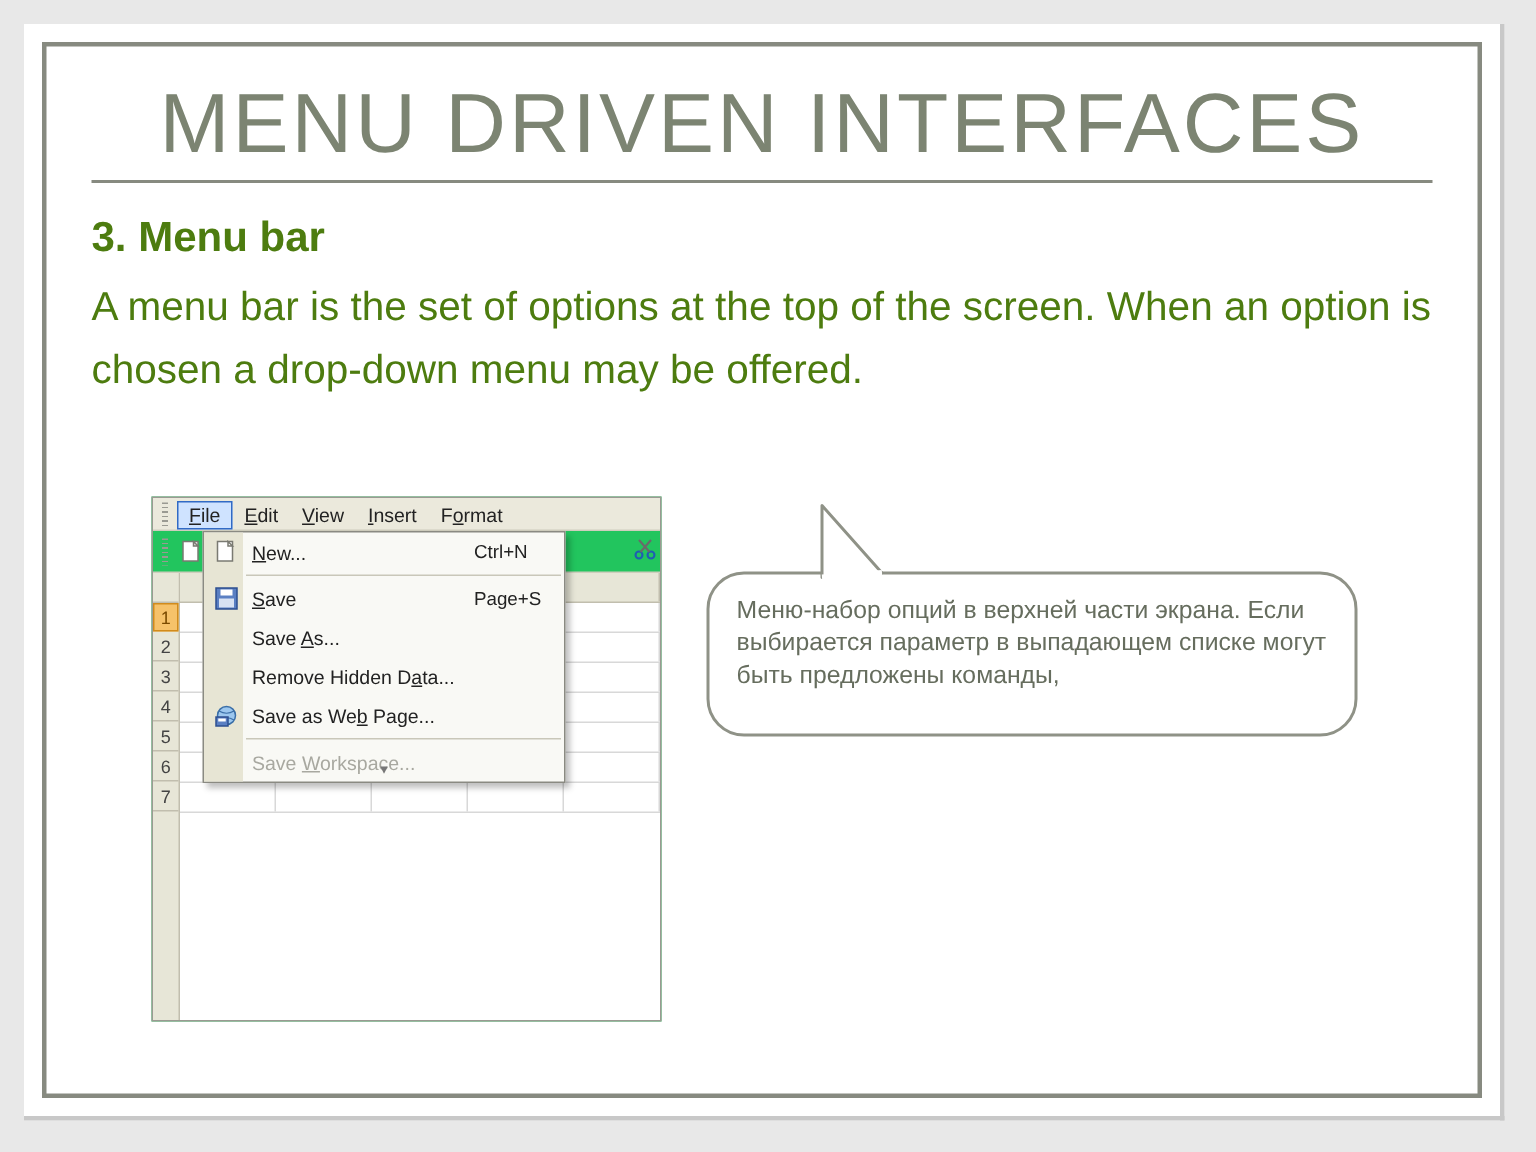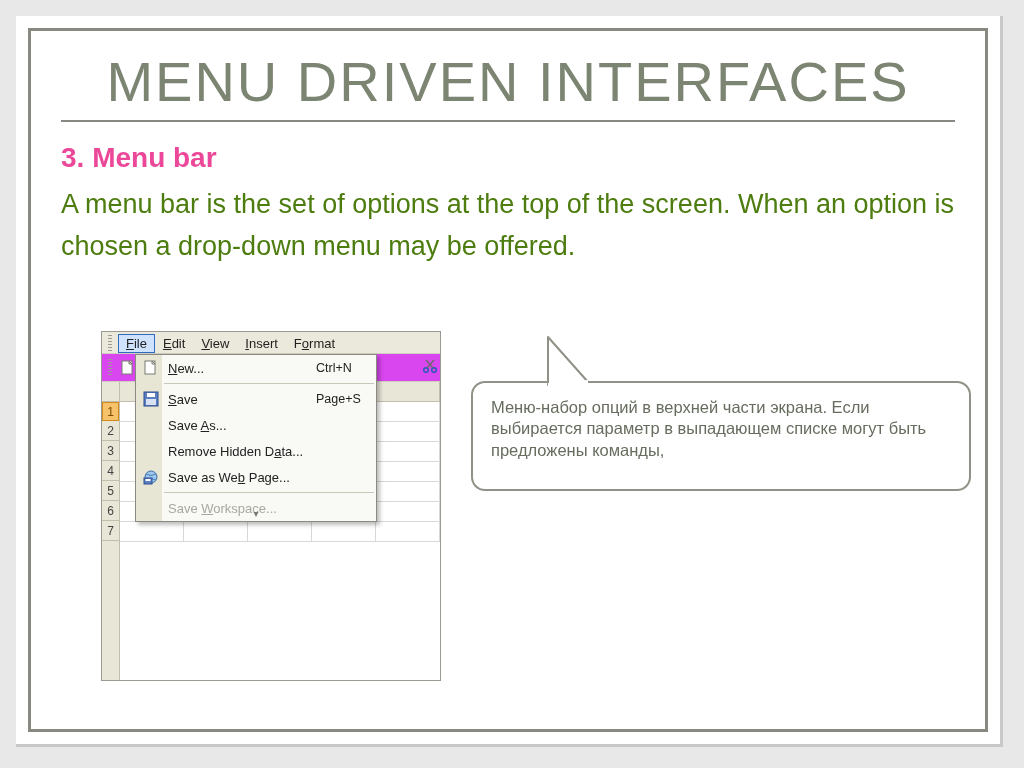--- a/index.html
+++ b/index.html
@@ -29,39 +29,39 @@
     color: #7c8472;
     font-size: 56px;
     font-weight: 400;
     letter-spacing: 2px;
     border-bottom: 2px solid #878a80;
     padding-bottom: 6px;
     margin-bottom: 20px;
     font-family: "Century Gothic","Segoe UI",sans-serif;
   }
   .subtitle {
-    color: #ec4899;
+    color: #4d7c0f;
     font-size: 28px;
     font-weight: 700;
     margin-bottom: 10px;
   }
   .body-text {
     color: #4d7c0f;
     font-size: 27px;
     line-height: 1.55;
     font-family: "Century Gothic","Segoe UI",sans-serif;
   }
   
   .app-shot {
     position: absolute;
     left: 70px;
     top: 300px;
     width: 340px;
     height: 350px;
-    background: #d946ef;
+    background: #22c55e;
     border: 1px solid #9a9a92;
     font-family: Tahoma, sans-serif;
     font-size: 13px;
     color: #222;
   }
   .menubar {
     display: flex;
     background: #ebe9dc;
     border-bottom: 1px solid #cfcdbd;
     padding: 1px 2px 0 6px;
@@ -195,25 +195,25 @@
     color: #777;
     z-index: 3;
   }
   
   .svg { display:block; }
   
   .callout {
     position: absolute;
     left: 440px;
     top: 350px;
-    width: 500px;
+    width: 434px;
     height: 110px;
     background: #fff;
     border: 2px solid #8f9287;
-    border-radius: 14px;
+    border-radius: 25px;
     padding: 14px 18px;
     color: #666d5e;
     font-size: 16.5px;
     line-height: 1.3;
   }
   .callout-tail {
     position: absolute;
     left: 515px;
     top: 304px;
     width: 60px;

